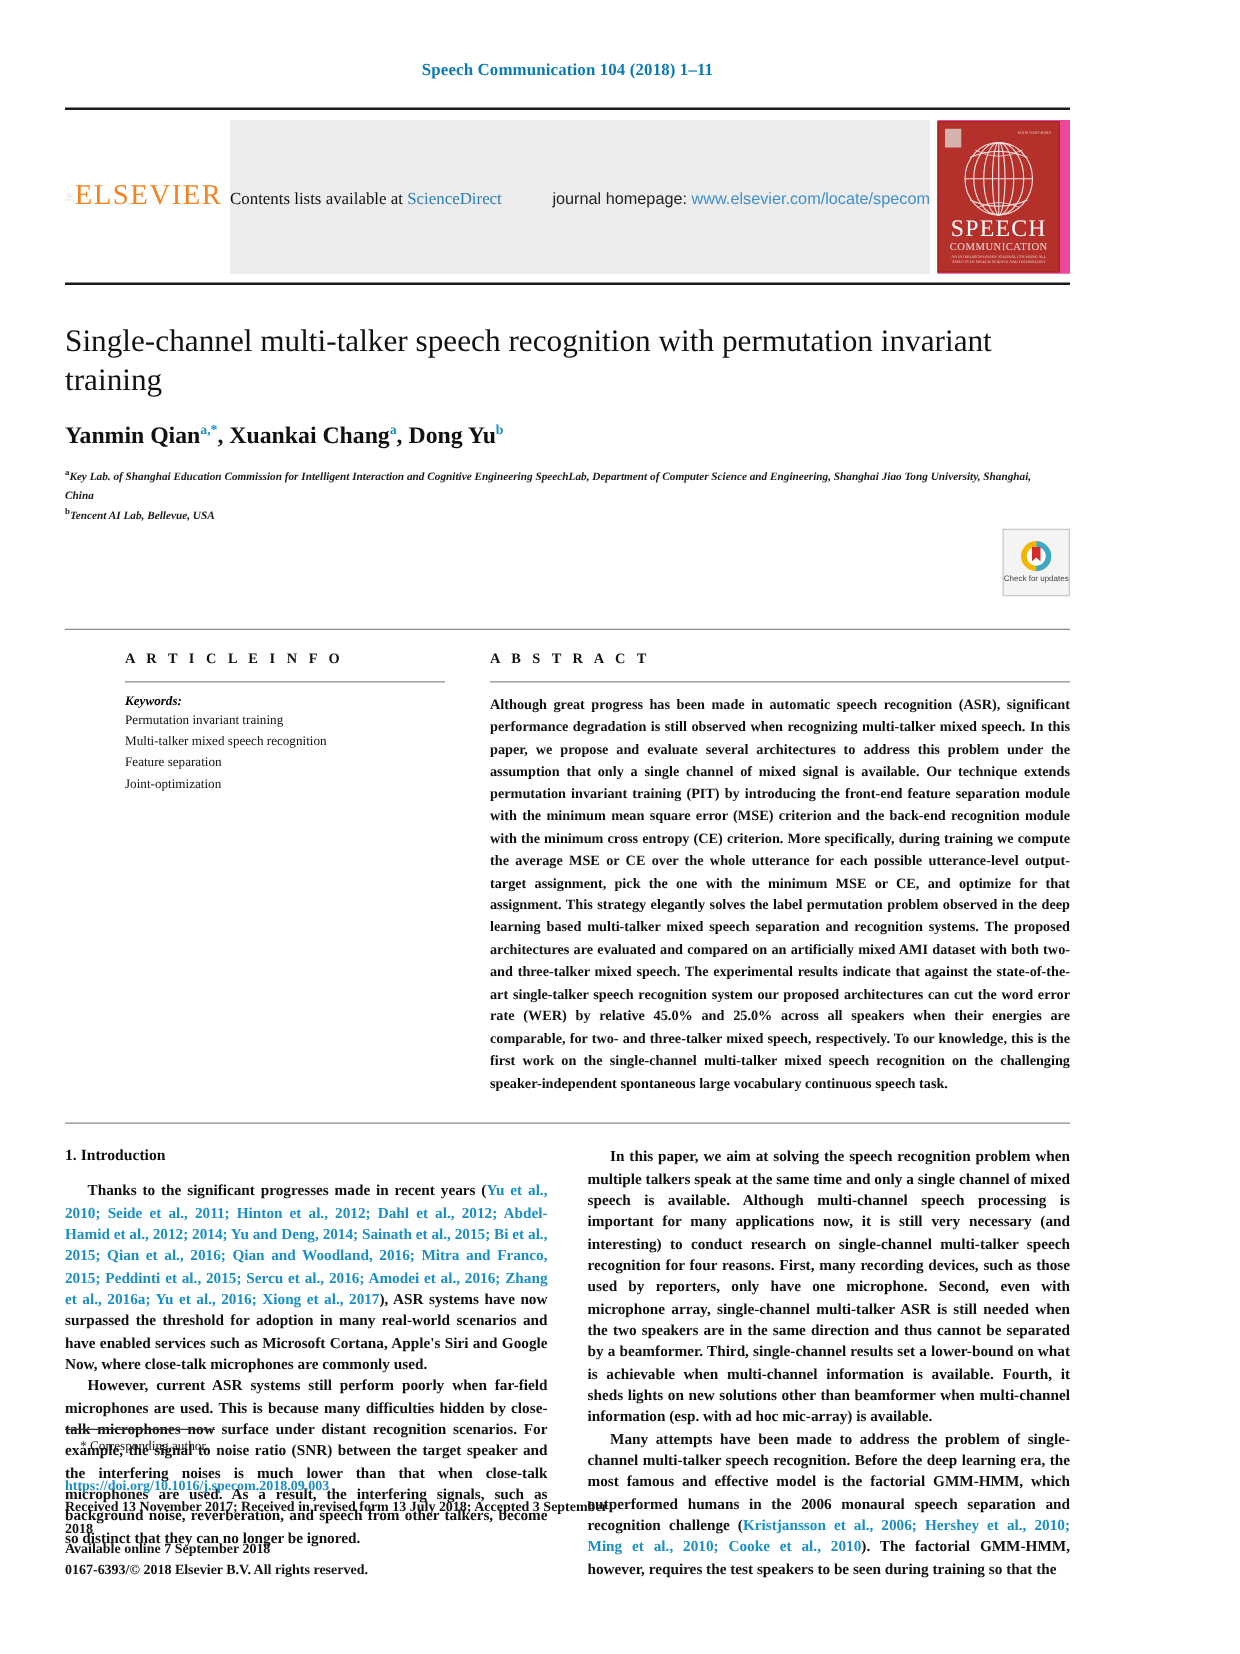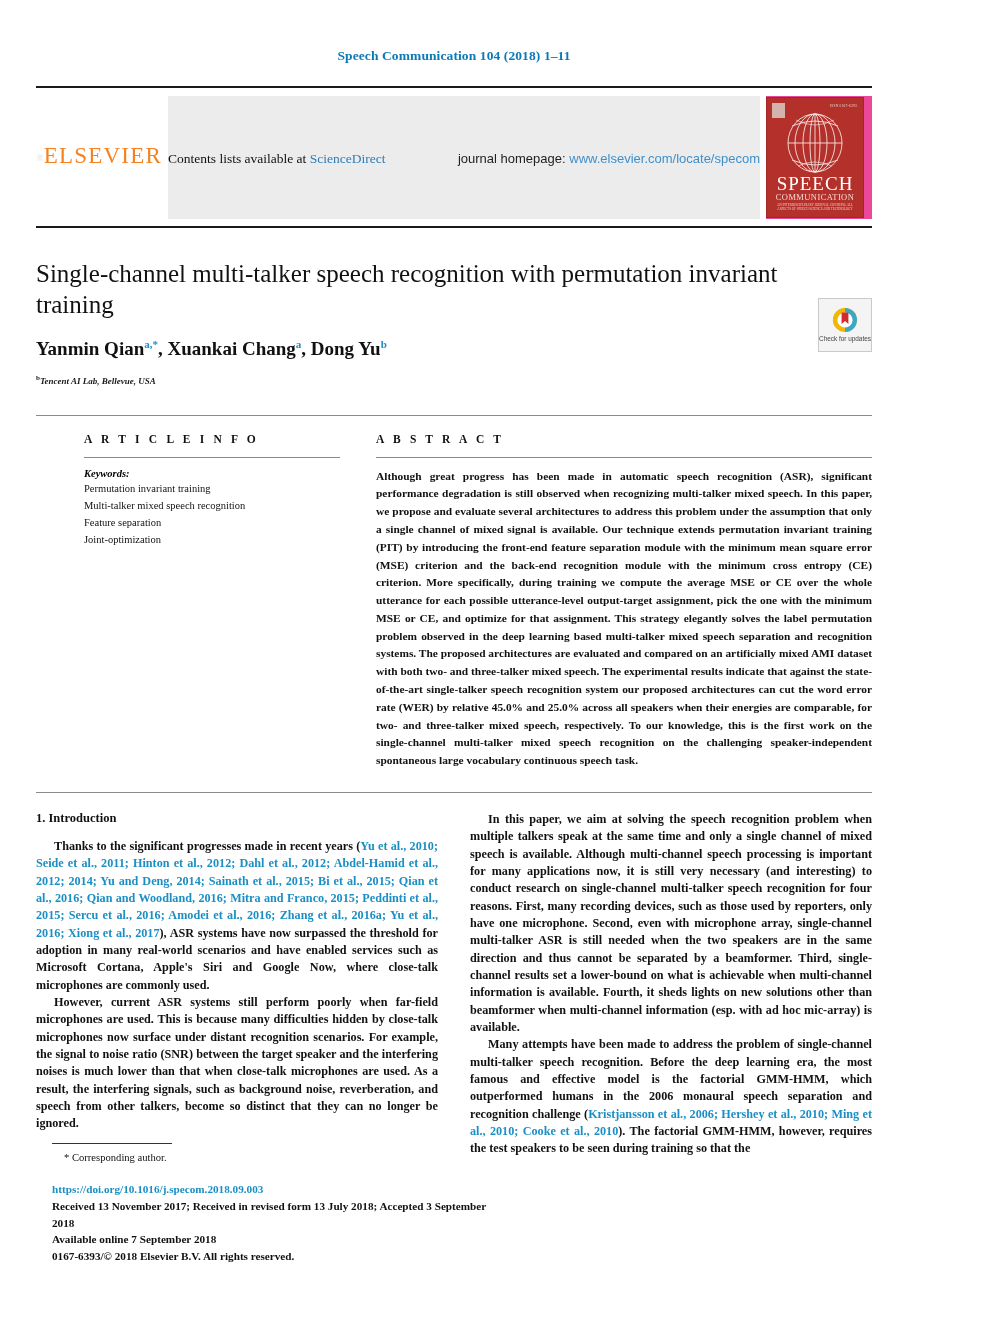--- a/index.html
+++ b/index.html
@@ -13,21 +13,21 @@
     font-family: "Liberation Serif", serif;
     color: #000000;
     position: relative;
     overflow: hidden;
   }
   .page {
     position: relative;
     width: 908px;
     height: 1323px;
     box-sizing: border-box;
-    padding: 0 36px;
+    padding: 0 52px;
   }
 
   
   .running-head {
     text-align: center;
     color: #0b7ab5;
     font-size: 13.5px;
     font-weight: bold;
     letter-spacing: .1px;
     padding-top: 48px;
@@ -149,21 +149,22 @@
 
   .masthead-rule {
     border-top: 2.5px solid #1a1a1a;
     margin-top: 7px;
   }
 
   
   .title-block {
     margin-top: 30px;
     display: flex;
-    align-items: center;
+    align-items: flex-end;
+    flex-direction: column;
   }
   .title-main { flex: 1 1 auto; padding-right: 20px; }
   .paper-title {
     font-size: 25px;
     line-height: 1.25;
     font-family: "Liberation Serif", serif;
     color: #111;
     margin: 0;
     font-weight: normal;
   }
@@ -408,20 +409,21 @@
 
   <div class="title-block">
     <div class="title-main">
       <h1 class="paper-title">Single-channel multi-talker speech recognition with permutation invariant training</h1>
 
       <div class="authors">
         <span>Yanmin Qian</span><sup>a,*</sup><span>, </span><span>Xuankai Chang</span><sup>a</sup><span>, </span><span>Dong Yu</span><sup>b</sup>
       </div>
 
       <div class="affiliations">
+        <div><sup>a</sup><span>Key Lab. of Shanghai Education Commission for Intelligent Interaction and Cognitive Engineering SpeechLab, Department of Computer Science and Engineering, Shanghai Jiao Tong University, Shanghai, China</span></div>
         <div><sup>b</sup><span>Tencent AI Lab, Bellevue, USA</span></div>
       </div>
     </div>
 
     <div class="crossmark">
       <svg class="crossmark-mark" viewBox="0 0 26 26">
         <circle cx="13" cy="13" r="12" fill="#f2b705"></circle>
         <path d="M13 1 a12 12 0 0 1 0 24 z" fill="#3ba9c6"></path>
         <path d="M13 1 a12 12 0 0 0 -10.4 18 L13 13 z" fill="#f2b705"></path>
         <circle cx="13" cy="13" r="7.6" fill="#ffffff"></circle>

